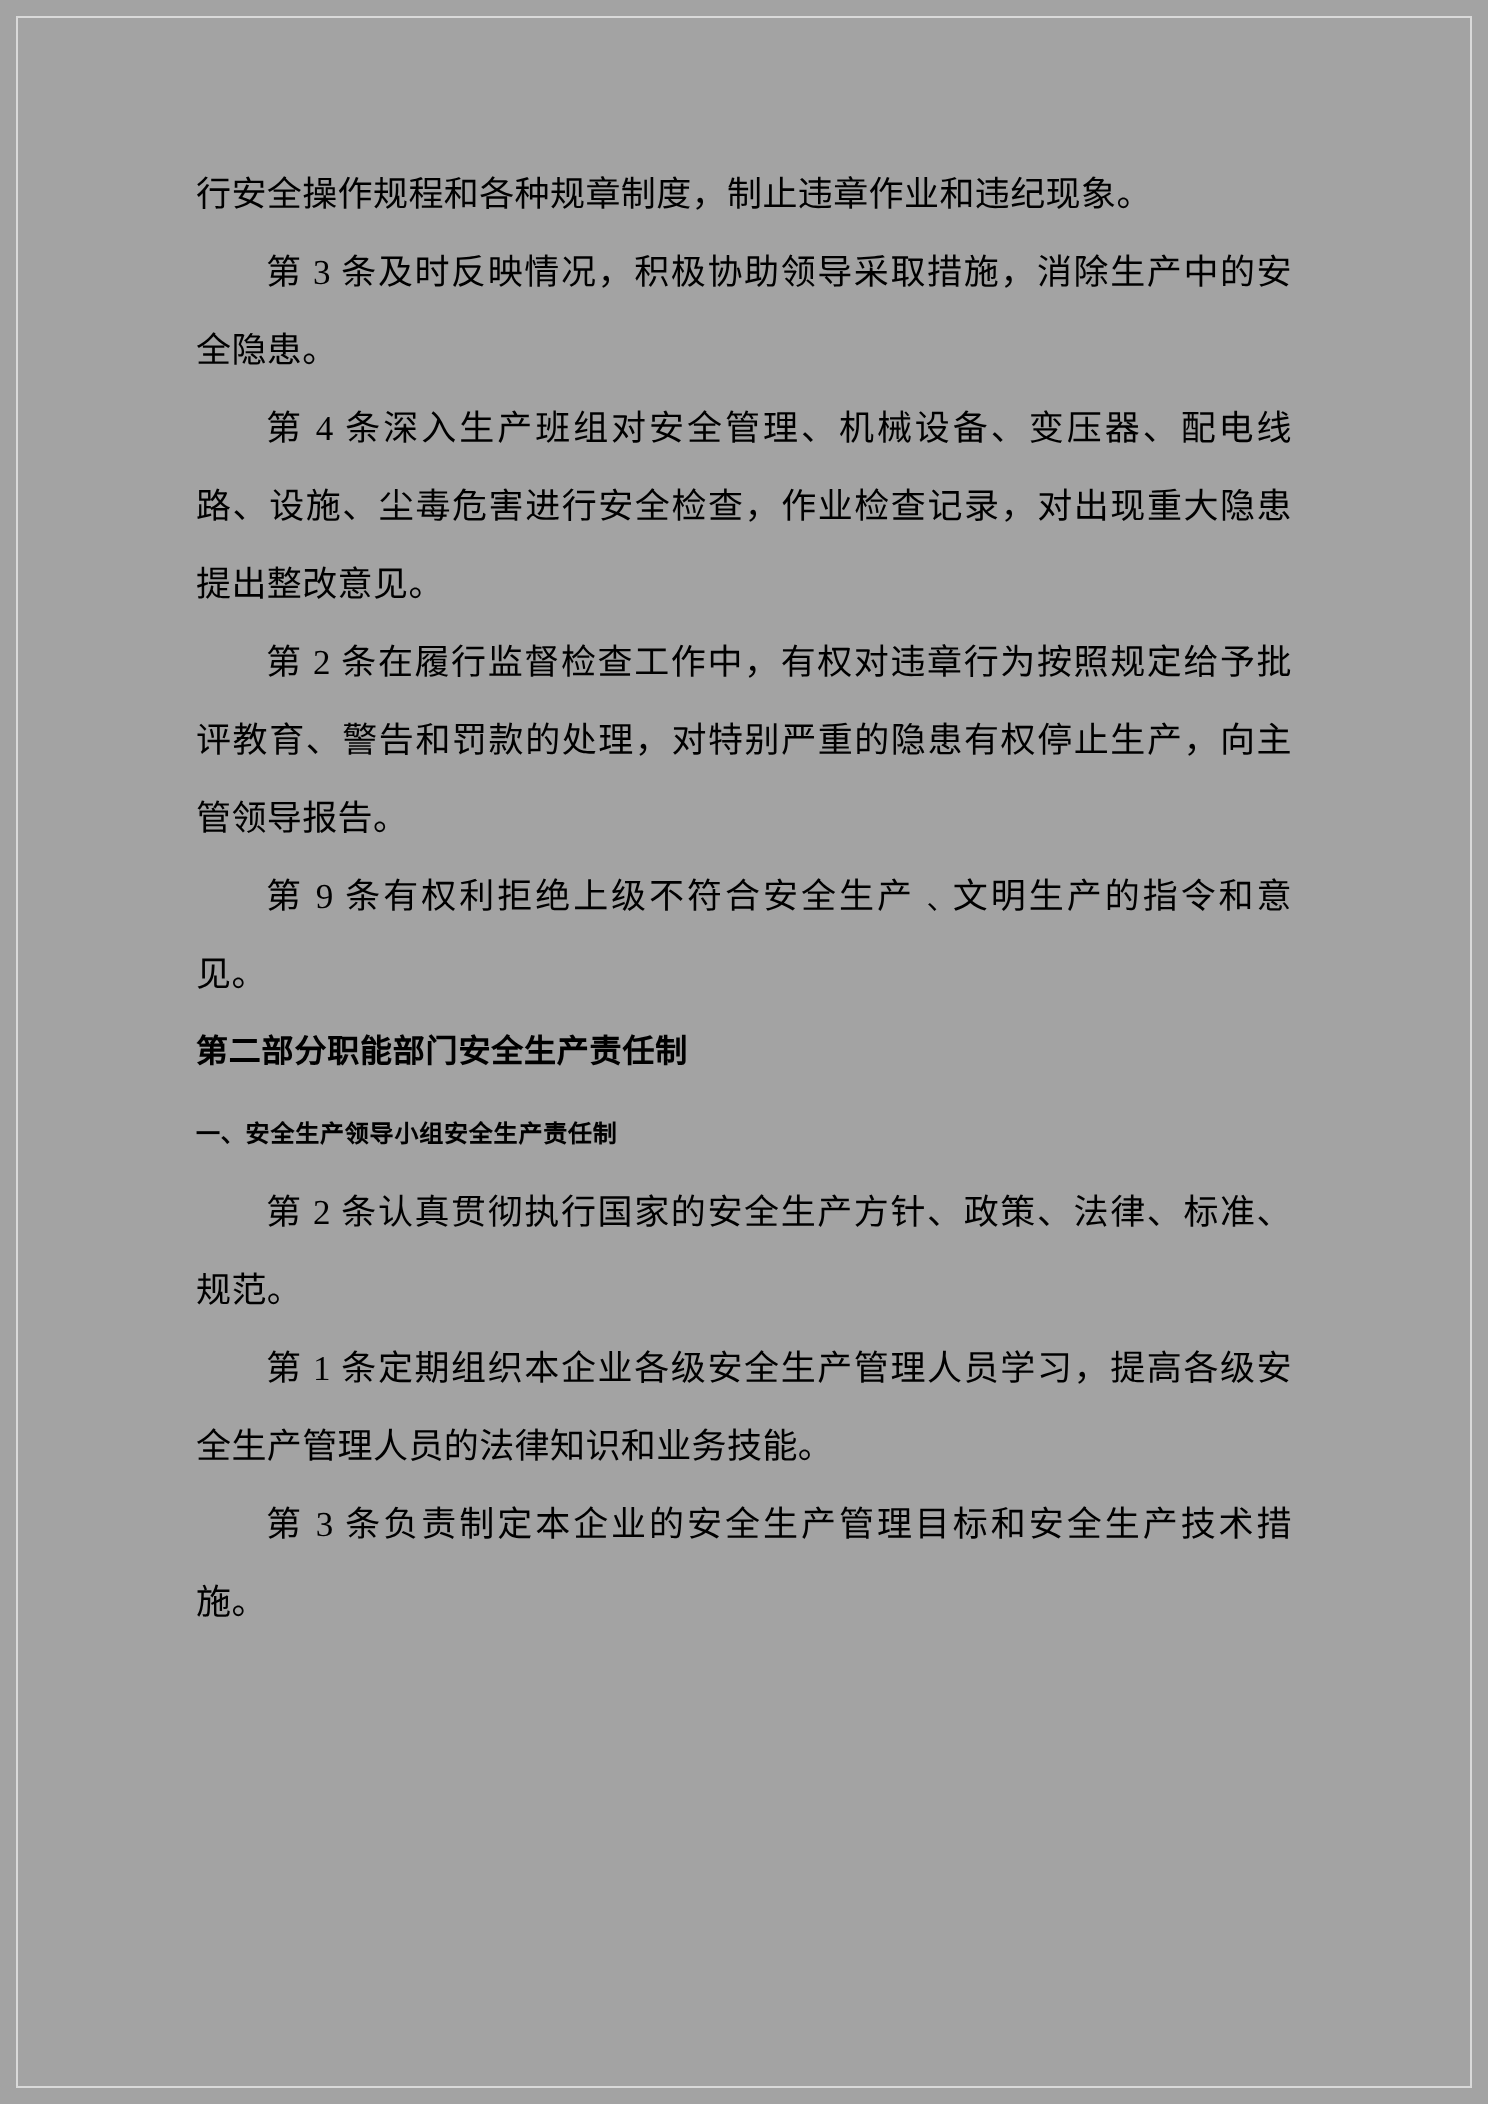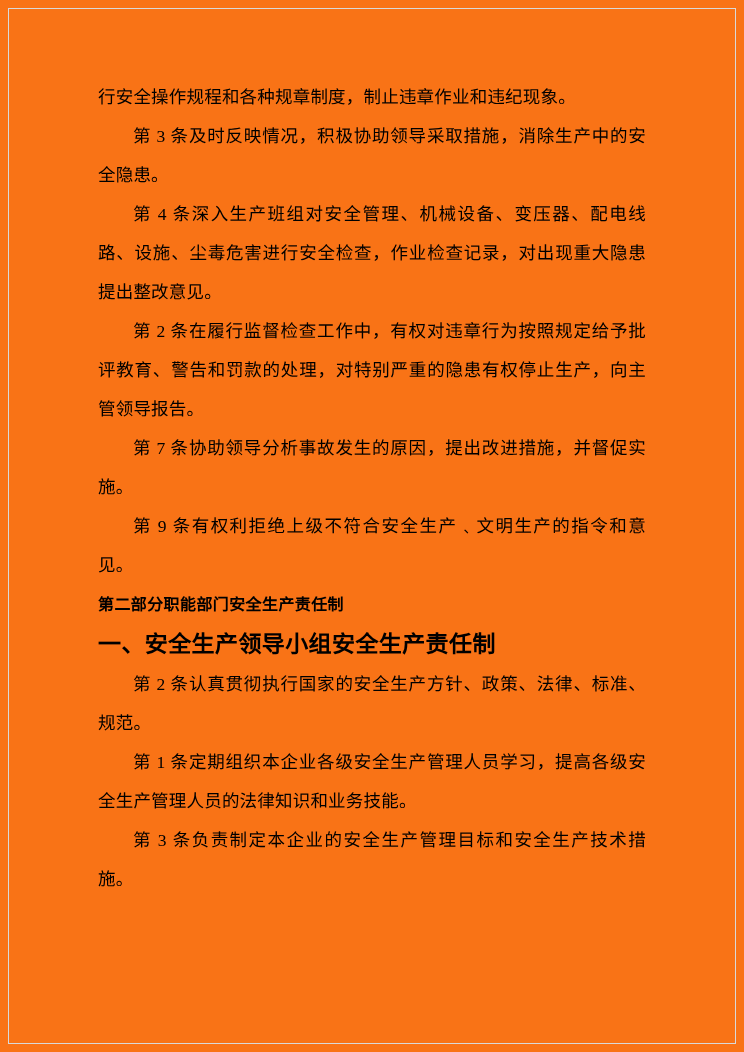--- a/index.html
+++ b/index.html
@@ -10,21 +10,21 @@
   }
   body {
     font-family: "Liberation Serif", "DejaVu Serif", serif;
     color: #000000;
   }
   .page {
     position: relative;
     width: 744px;
     height: 1052px;
     margin: 0 auto;
-    background: #f97316;
+    background: #a3a3a3;
     box-sizing: border-box;
     overflow: hidden;
   }
   .page-border {
     position: absolute;
     left: 8px;
     top: 8px;
     width: 728px;
     height: 1036px;
     border: 1px solid #d9d9d9;
@@ -54,21 +54,21 @@
   .para .art {
     font-weight: normal;
   }
   .heading-1 {
     font-size: 16px;
     font-weight: bold;
     line-height: 40px;
     letter-spacing: 0.4px;
   }
   .heading-2 {
-    font-size: 23px;
+    font-size: 12px;
     font-weight: bold;
     line-height: 40px;
     letter-spacing: 0.4px;
   }
 </style>
 </head>
 <body>
 
 <div class="page">
   <div class="page-border"></div>
@@ -84,23 +84,20 @@
 
     <p class="para indent">
       <span class="art">第 4 条</span><span>深入生产班组对安全管理、机械设备、变压器、配电线路、设施、尘毒危害进行安全检查，作业检查记录，对出现重大隐患提出整改意见。</span>
     </p>
 
 
     <p class="para indent">
       <span class="art">第 2 条</span><span>在履行监督检查工作中，有权对违章行为按照规定给予批评教育、警告和罚款的处理，对特别严重的隐患有权停止生产，向主管领导报告。</span>
     </p>
 
-    <p class="para indent">
-      <span class="art">第 7 条</span><span>协助领导分析事故发生的原因，提出改进措施，并督促实施。</span>
-    </p>
 
     <p class="para indent">
       <span class="art">第 9 条</span><span>有权利拒绝上级不符合安全生产﹑文明生产的指令和意见。</span>
     </p>
 
     <h2 class="heading-1">第二部分职能部门安全生产责任制</h2>
 
     <h3 class="heading-2">一、安全生产领导小组安全生产责任制</h3>
 
     <p class="para indent">

